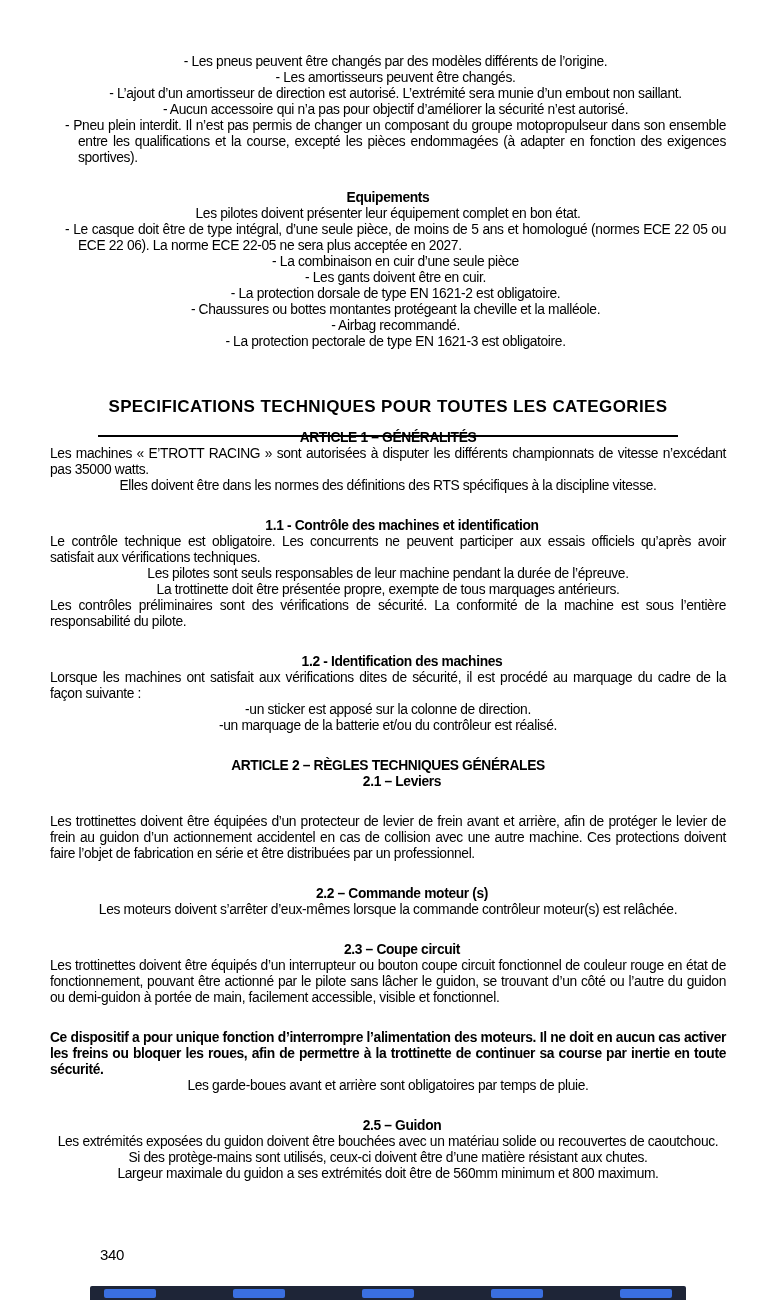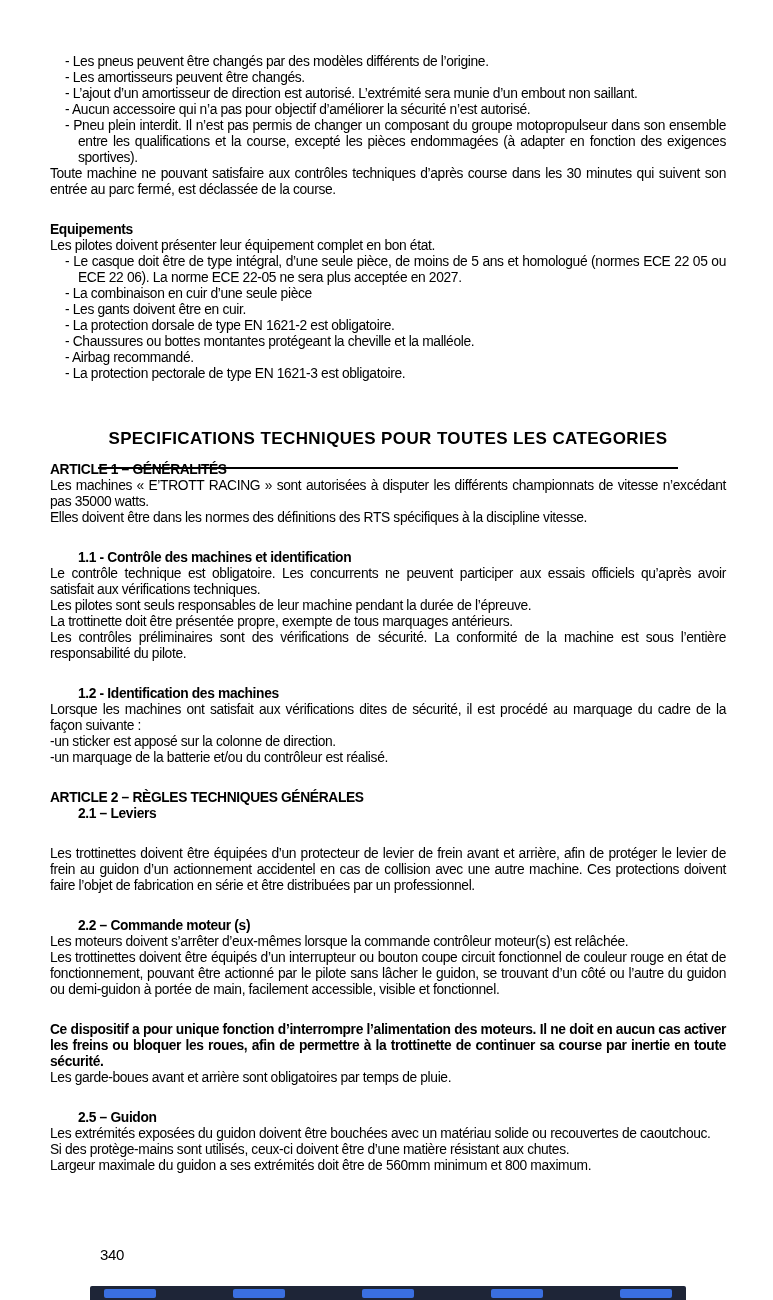--- a/index.html
+++ b/index.html
@@ -9,21 +9,21 @@
     background:#ffffff;
     font-family:"Liberation Sans", sans-serif;
     color:#000;
     overflow:hidden;
   }
   .content{
     position:absolute;
     left:50px;top:54px;width:676px;
     font-size:13.8px;line-height:16px;letter-spacing:-0.35px;
   }
-  .blk{margin:0;}
+  .blk{margin:0;text-align:center;}
   .sp{margin-top:24px;}
   .justify{text-align:justify;}
   .b-bullet{padding-left:28px;text-indent:-13px;}
   .b-bullet::before{content:"- ";}
   .b-heading{font-weight:700;}
   .b-sub{font-weight:700;padding-left:28px;}
   .b-boldpara{font-weight:700;}
   .bold{font-weight:400;}
   .b-title{
     margin-top:47px;margin-bottom:13px;
@@ -45,21 +45,20 @@
 </head>
 <body>
 
 <div class="page">
   <div class="content">
       <div class="blk b-bullet"><span>Les pneus peuvent être changés par des modèles différents de l’origine.</span></div>
       <div class="blk b-bullet"><span>Les amortisseurs peuvent être changés.</span></div>
       <div class="blk b-bullet"><span>L’ajout d’un amortisseur de direction est autorisé. L’extrémité sera munie d’un embout non saillant.</span></div>
       <div class="blk b-bullet"><span>Aucun accessoire qui n’a pas pour objectif d’améliorer la sécurité n’est autorisé.</span></div>
       <div class="blk b-bullet justify"><span>Pneu plein interdit. Il n’est pas permis de changer un composant du groupe motopropulseur dans son ensemble entre les qualifications et la course, excepté les pièces endommagées (à adapter en fonction des exigences sportives).</span></div>
-      <div class="blk b-para justify"><span>Toute machine ne pouvant satisfaire aux contrôles techniques d’après course dans les 30 minutes qui suivent son entrée au parc fermé, est déclassée de la course.</span></div>
       <div class="blk b-heading sp"><span>Equipements</span></div>
       <div class="blk b-para"><span>Les pilotes doivent présenter leur équipement complet en bon état.</span></div>
       <div class="blk b-bullet justify"><span>Le casque doit être de type intégral, d’une seule pièce, de moins de 5 ans et homologué (normes ECE 22 05 ou ECE 22 06). </span><span class="bold">La norme ECE 22-05 ne sera plus acceptée en 2027.</span></div>
       <div class="blk b-bullet"><span>La combinaison en cuir d’une seule pièce</span></div>
       <div class="blk b-bullet"><span>Les gants doivent être en cuir.</span></div>
       <div class="blk b-bullet"><span>La protection dorsale de type EN 1621-2 est obligatoire.</span></div>
       <div class="blk b-bullet"><span>Chaussures ou bottes montantes protégeant la cheville et la malléole.</span></div>
       <div class="blk b-bullet"><span>Airbag </span><span class="bold">recommandé</span><span>.</span></div>
       <div class="blk b-bullet"><span>La protection pectorale de type EN 1621-3 est obligatoire.</span></div>
       <div class="blk b-title"><span class="title-inner"><span>SPECIFICATIONS TECHNIQUES POUR TOUTES LES CATEGORIES</span></span></div>
@@ -73,20 +72,21 @@
       <div class="blk b-para justify"><span>Les contrôles préliminaires sont des vérifications de sécurité. La conformité de la machine est sous l’entière responsabilité du pilote.</span></div>
       <div class="blk b-sub sp"><span>1.2 - Identification des machines</span></div>
       <div class="blk b-para justify"><span>Lorsque les machines ont satisfait aux vérifications dites de sécurité, il est procédé au marquage du cadre de la façon suivante :</span></div>
       <div class="blk b-para"><span>-un sticker est apposé sur la colonne de direction.</span></div>
       <div class="blk b-para"><span>-un marquage de la batterie et/ou du contrôleur est réalisé.</span></div>
       <div class="blk b-heading sp"><span>ARTICLE 2 – RÈGLES TECHNIQUES GÉNÉRALES</span></div>
       <div class="blk b-sub"><span>2.1 – Leviers</span></div>
       <div class="blk b-para justify sp"><span>Les trottinettes doivent être équipées d’un protecteur de levier de frein avant et arrière, afin de protéger le levier de frein au guidon d’un actionnement accidentel en cas de collision avec une autre machine. Ces protections doivent faire l’objet de fabrication en série et être distribuées par un professionnel.</span></div>
       <div class="blk b-sub sp"><span>2.2 – Commande moteur (s)</span></div>
       <div class="blk b-para"><span>Les moteurs doivent s’arrêter d’eux-mêmes lorsque la commande contrôleur moteur(s) est relâchée.</span></div>
+      <div class="blk b-sub sp"><span>2.3 – Coupe circuit</span></div>
       <div class="blk b-para justify"><span>Les trottinettes doivent être équipés d’un interrupteur ou bouton coupe </span><span class="bold">circuit fonctionnel de couleur rouge</span><span> en état de fonctionnement, pouvant être actionné par le pilote sans lâcher le guidon, se trouvant d’un côté ou l’autre du guidon ou demi-guidon à portée de main, facilement accessible, visible et fonctionnel.</span></div>
       <div class="blk b-boldpara justify sp"><span>Ce dispositif a pour unique fonction d’interrompre l’alimentation des moteurs. Il ne doit en aucun cas activer les freins ou bloquer les roues, afin de permettre à la trottinette de continuer sa course par inertie en toute sécurité.</span></div>
       <div class="blk b-para"><span>Les garde-boues avant et arrière sont obligatoires par temps de pluie.</span></div>
       <div class="blk b-sub sp"><span>2.5 – Guidon</span></div>
       <div class="blk b-para"><span>Les extrémités exposées du guidon doivent être bouchées avec un matériau solide ou recouvertes de caoutchouc.</span></div>
       <div class="blk b-para"><span>Si des protège-mains sont utilisés, ceux-ci doivent être d’une matière résistant aux chutes.</span></div>
       <div class="blk b-para"><span>Largeur maximale du guidon a ses extrémités doit être de 560mm minimum et 800 maximum.</span></div>
     </div>
   <div class="page-number">340</div>
   <div class="bottom-bar" style="background: rgb(30, 37, 55);">

